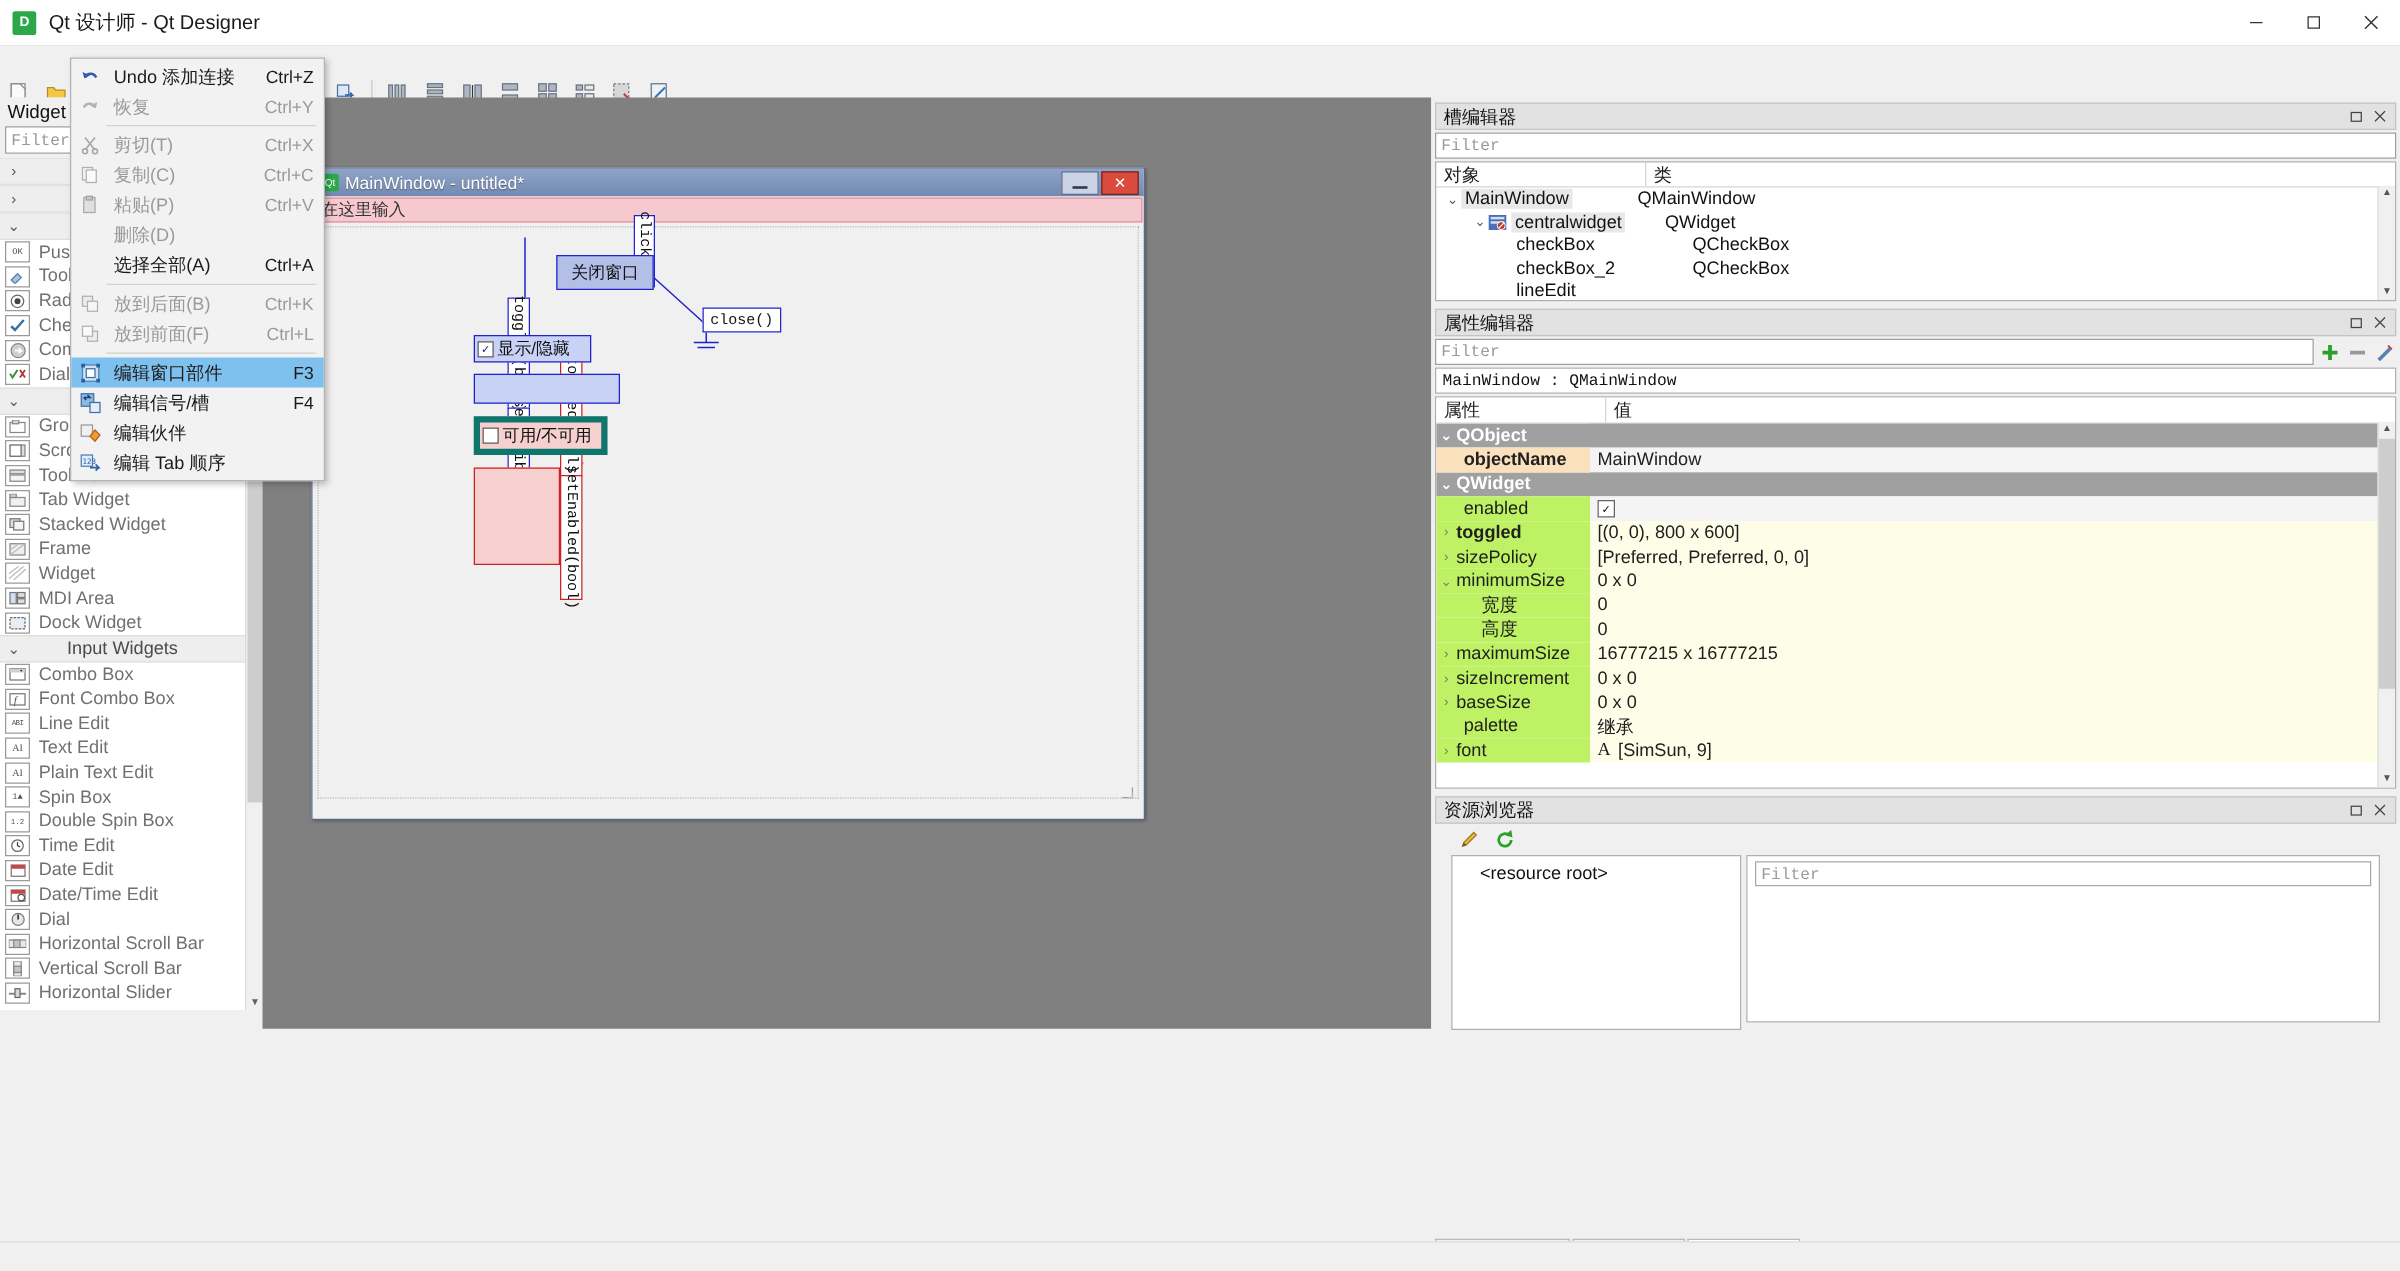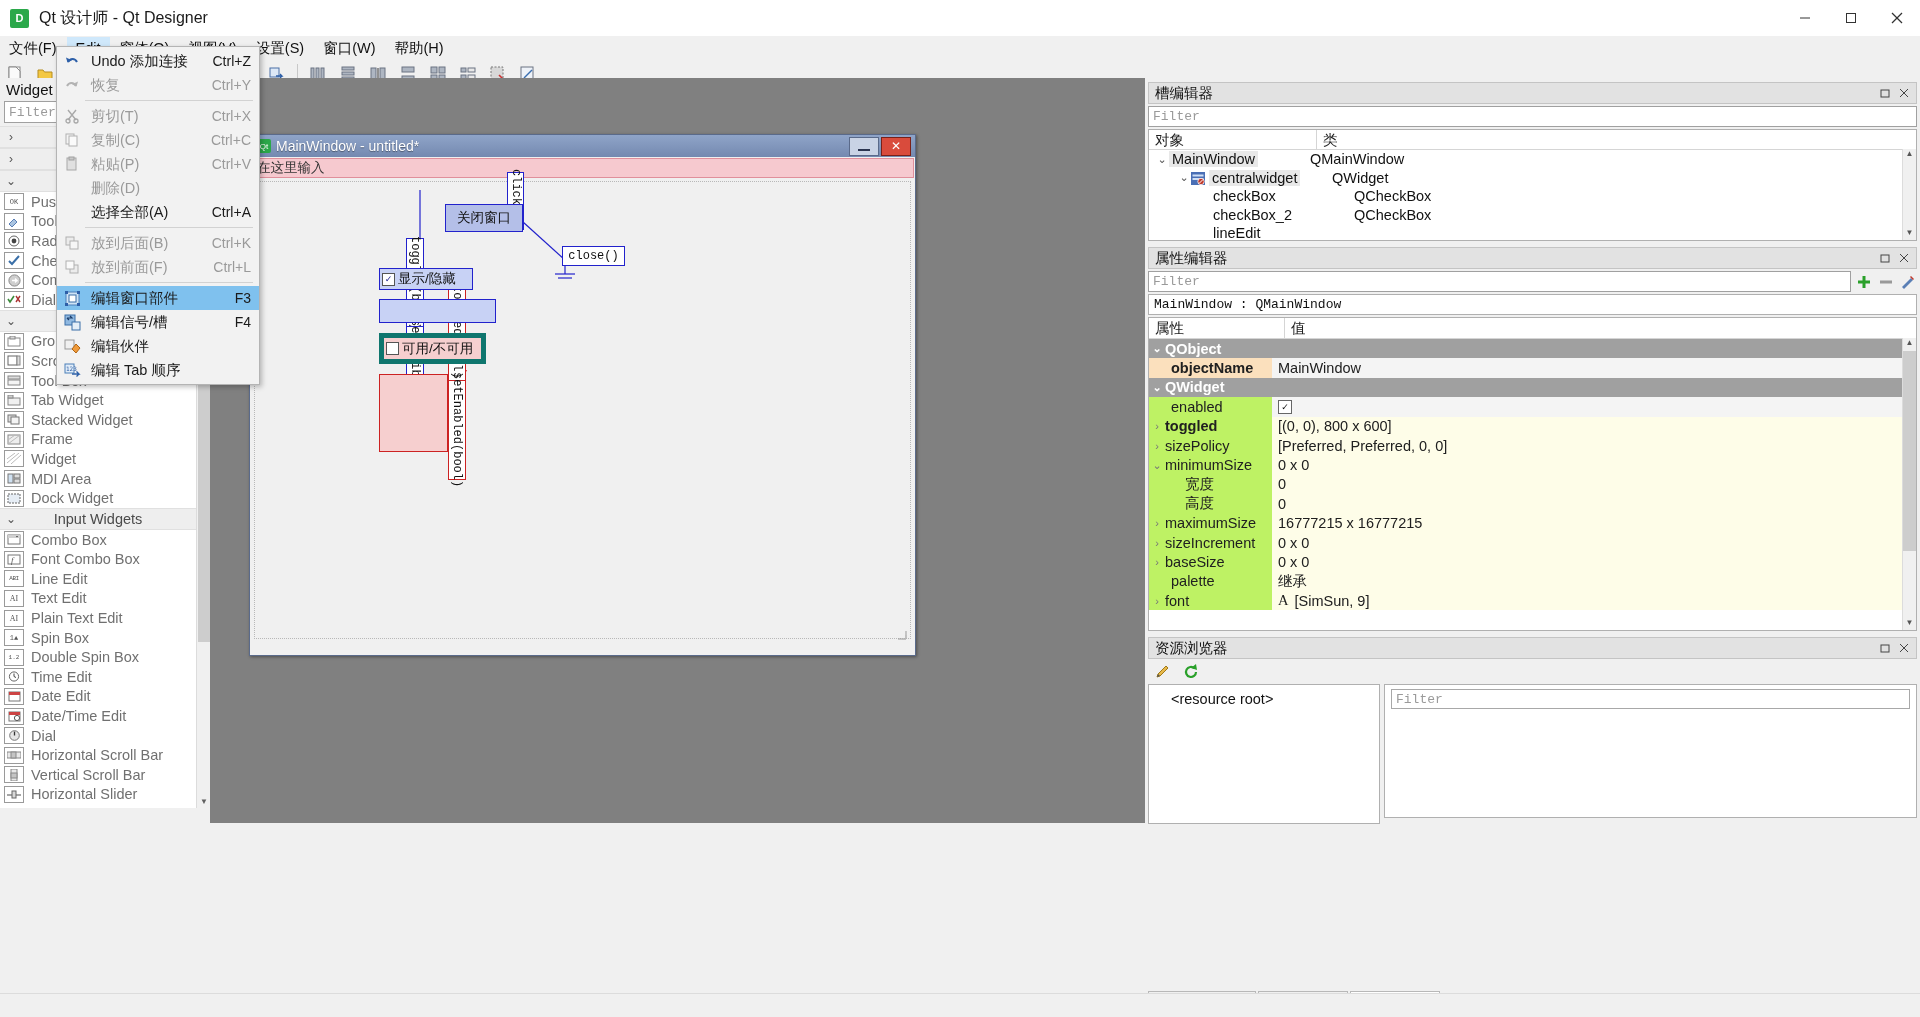--- a/index.html
+++ b/index.html
@@ -141,21 +141,21 @@
   .pt-name-hl{background:#fbe0bd;}
   .pt-y{background:#bef264;}
   .pt-y2{background:#fefde8;}
   .pt-white{background:#f4f4f4;}
   .classline{margin:2px 3px;height:19px;background:#fff;border:1px solid #b0b0b0;
              display:flex;align-items:center;padding:0 5px;
              font-family:"Liberation Mono",monospace;font-size:13px;color:#111;}
   .minicheck{width:12px;height:12px;border:1px solid #666;background:#fff;display:flex;
              align-items:center;justify-content:center;font-size:9px;color:#111;}
 
-  .resbrowser{margin:1px 3px;position:relative;}
+  .resbrowser{margin:1px 16px;position:relative;}
   .res-toolrow{height:24px;display:flex;align-items:center;gap:10px;padding-left:6px;}
   .res-panes{display:flex;gap:4px;}
   .res-left{width:208px;height:132px;background:#fff;border:1px solid #b0b0b0;
             font-size:14.5px;padding:6px 0 0 22px;color:#111;}
   .res-right{flex:1;height:132px;background:#fff;border:1px solid #b0b0b0;position:relative;}
   .res-filter{position:absolute;left:6px;top:4px;right:6px;height:18px;background:#fff;
               border:1px solid #a8a8a8;display:flex;align-items:center;padding:0 4px;}
   .res-filter .ph{color:#9a9a9a;font-family:"Liberation Mono",monospace;font-size:13px;}
 
   .tabsrow{position:absolute;left:1148px;bottom:4px;display:flex;gap:2px;}
@@ -187,29 +187,20 @@
       </div>
       <div class="tb-btn close">
         <svg width="12" height="12" viewBox="0 0 12 12">
             <line x1="1" y1="1" x2="11" y2="11" stroke="#333" stroke-width="1.2"></line>
             <line x1="11" y1="1" x2="1" y2="11" stroke="#333" stroke-width="1.2"></line>
           </svg>
       </div>
     </div>
   </div>
 
-  <div class="menubar" id="menubar">
-      <div class="menu-item">文件(F)</div>
-      <div class="menu-item active">Edit</div>
-      <div class="menu-item">窗体(O)</div>
-      <div class="menu-item">视图(V)</div>
-      <div class="menu-item">设置(S)</div>
-      <div class="menu-item">窗口(W)</div>
-      <div class="menu-item">帮助(H)</div>
-    </div>
 
   <div class="toolbar">
     <div class="tbtn">
       <svg width="18" height="18" viewBox="0 0 18 18">
           <rect x="3" y="2" width="11" height="14" fill="#fff" stroke="#888"></rect>
           <path d="M3 2h7l4 4v10H3z" fill="#fafafa" stroke="#888"></path>
         </svg>
     </div>
     <div class="tbtn">
       <svg width="18" height="18" viewBox="0 0 18 18">

